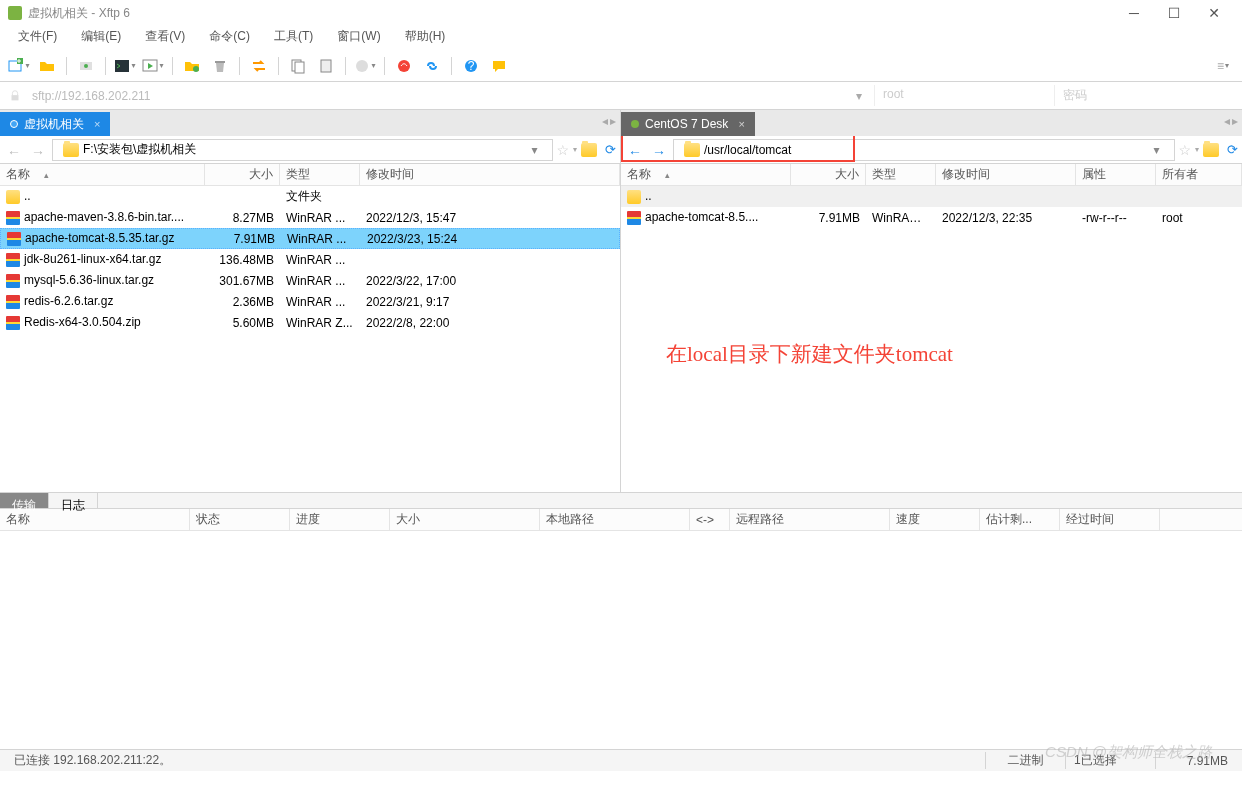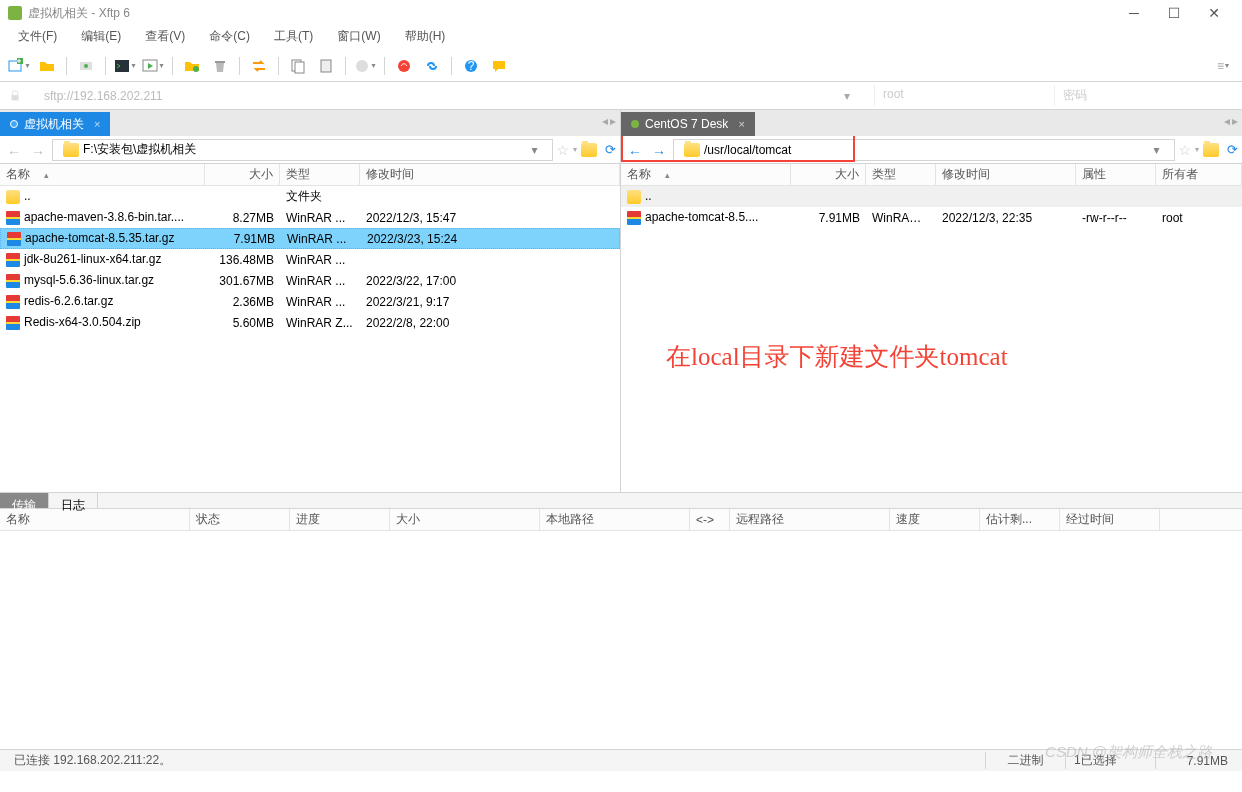--- a/index.html
+++ b/index.html
@@ -9,21 +9,21 @@
 .title-text { color: #888; flex: 1; }
 .win-controls { display: flex; gap: 0; }
 .win-btn { width: 40px; height: 24px; display: flex; align-items: center; justify-content: center; color: #555; font-size: 14px; }
 .menubar { height: 24px; display: flex; align-items: flex-start; padding: 0 8px; gap: 4px; background: #fff; }
 .menu-item { padding: 2px 10px; color: #555; }
 .toolbar { height: 32px; display: flex; align-items: center; padding: 0 8px; gap: 6px; border-bottom: 1px solid #d4d4d4; background: #fff; }
 .tb-btn { width: 22px; height: 22px; display: flex; align-items: center; justify-content: center; }
 .tb-sep { width: 1px; height: 18px; background: #d4d4d4; margin: 0 2px; }
 .icon-svg { width: 16px; height: 16px; }
 .dropdown-arrow { font-size: 8px; color: #888; margin-left: 1px; }
-.addressrow { height: 28px; display: flex; align-items: center; padding: 4px 8px; gap: 18px; border-bottom: 1px solid #d4d4d4; }
+.addressrow { height: 28px; display: flex; align-items: center; padding: 4px 8px; gap: 6px; border-bottom: 1px solid #d4d4d4; }
 .addr-lock { width: 14px; height: 14px; color: #ccc; }
 .addr-input { flex: 1; border: none; color: #bbb; outline: none; padding: 2px 4px; max-width: 820px; }
 .addr-end { width: 18px; display: flex; justify-content: center; color: #aaa; }
 .addr-login { display: flex; gap: 0; }
 .addr-field { width: 180px; padding: 2px 8px; color: #ccc; border-left: 1px solid #eee; }
 .panes-row { display: flex; height: 382px; justify-content: center; }
 .pane { width: 50%; display: flex; flex-direction: column; border-right: 1px solid #d4d4d4; position: relative; }
 .pane:last-child { border-right: none; }
 .tabbar { height: 26px; background: #e9e9e9; display: flex; align-items: flex-end; position: relative; }
 .tab { height: 24px; padding: 0 10px; display: flex; align-items: center; gap: 6px; color: #fff; font-size: 11px; }
@@ -333,21 +333,21 @@
         </div>
         <div class="filerow">
           <div class="cell" style="width:170px"><span class="file-icon icon-archive"></span>apache-tomcat-8.5....</div>
           <div class="cell" style="width:75px;text-align:right">7.91MB</div>
           <div class="cell" style="width:70px">WinRAR ...</div>
           <div class="cell" style="width:140px">2022/12/3, 22:35</div>
           <div class="cell" style="width:80px">-rw-r--r--</div>
           <div class="cell" style="flex:1">root</div>
         </div>
       </div>
-    <div class="red-annotation" style="left:45px;top:230px;font-size:25px">在local目录下新建文件夹tomcat</div>
+    <div class="red-annotation" style="left:45px;top:230px;font-size:21px">在local目录下新建文件夹tomcat</div>
   </div>
 </div>
 
 <div class="bottom-tabs">
   <div class="btab active">传输</div>
   <div class="btab">日志</div>
 </div>
 <div class="transfer-headers" id="thdr">
     <div class="hd" style="width: 190px;">名称</div>
     <div class="hd" style="width: 100px;">状态</div>

